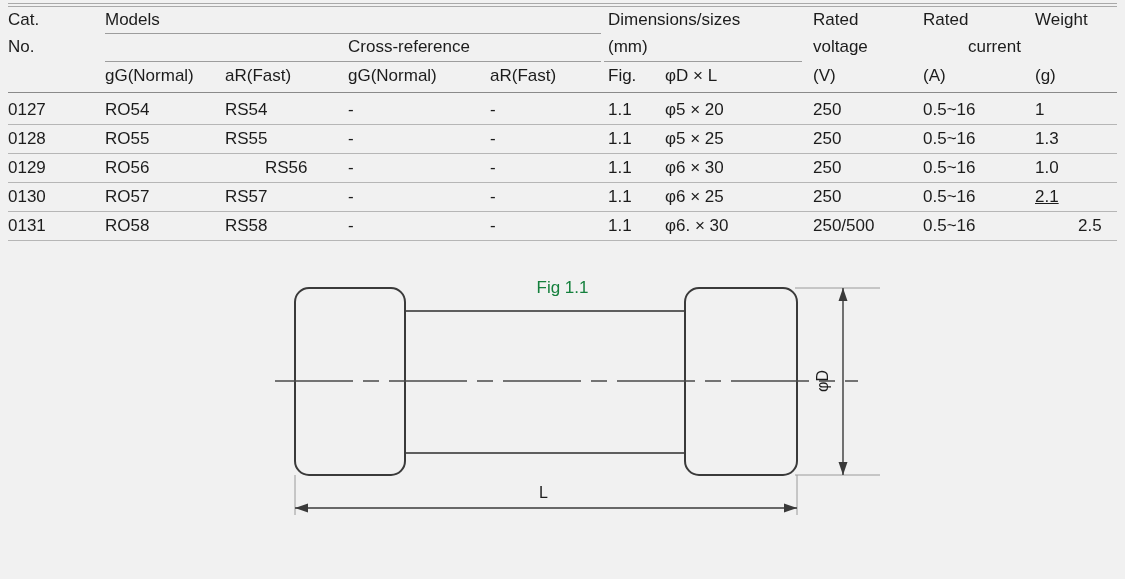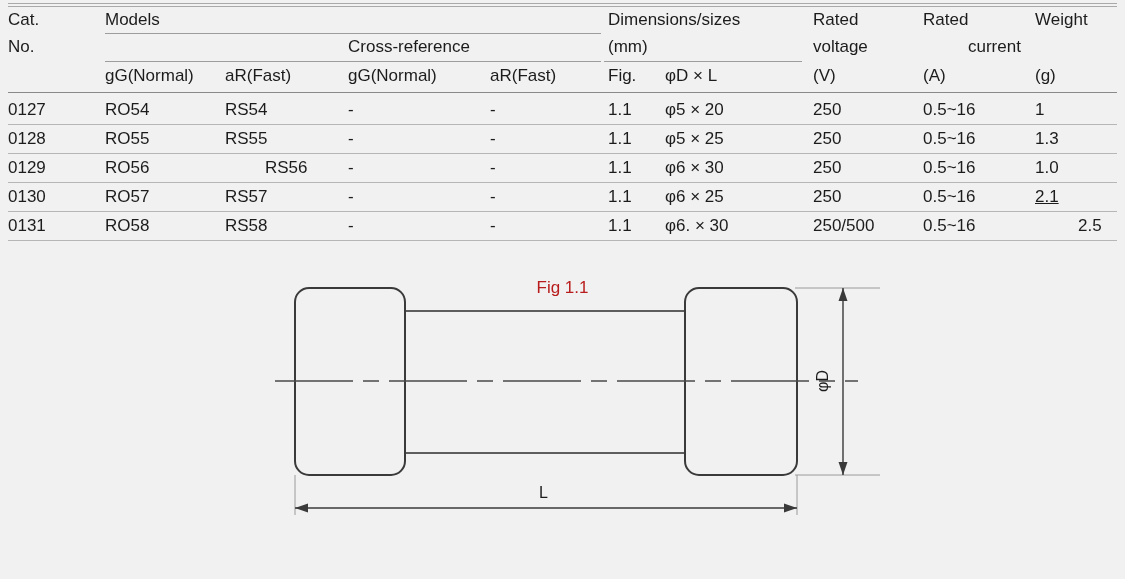--- a/index.html
+++ b/index.html
@@ -90,21 +90,21 @@
     width: 1125px;
     height: 317px;
   }
   .fig-caption {
     position: absolute;
     left: 0;
     top: 278px;
     width: 1125px;
     text-align: center;
     font-size: 17px;
-    color: #b91c1c;
+    color: #15803d;
   }
   .dim-label {
     position: absolute;
     font-size: 16px;
     color: #1c1c1c;
   }
   .dim-label-vert {
     position: absolute;
     font-size: 16px;
     color: #1c1c1c;

